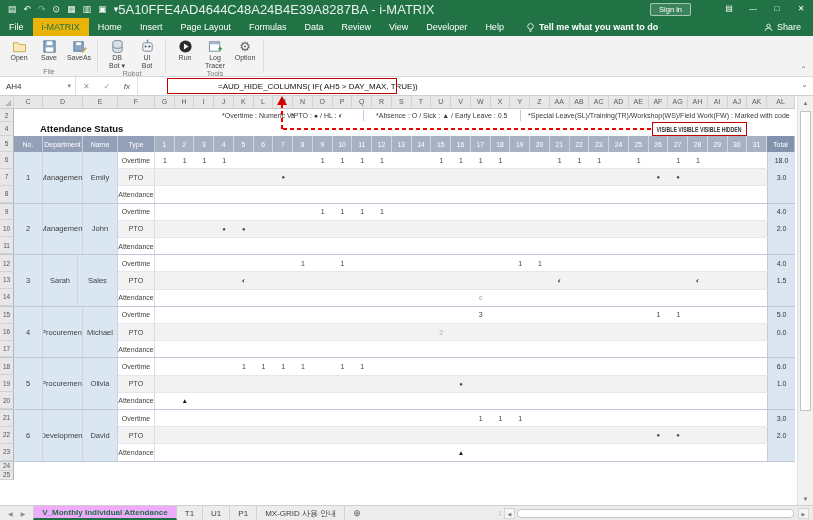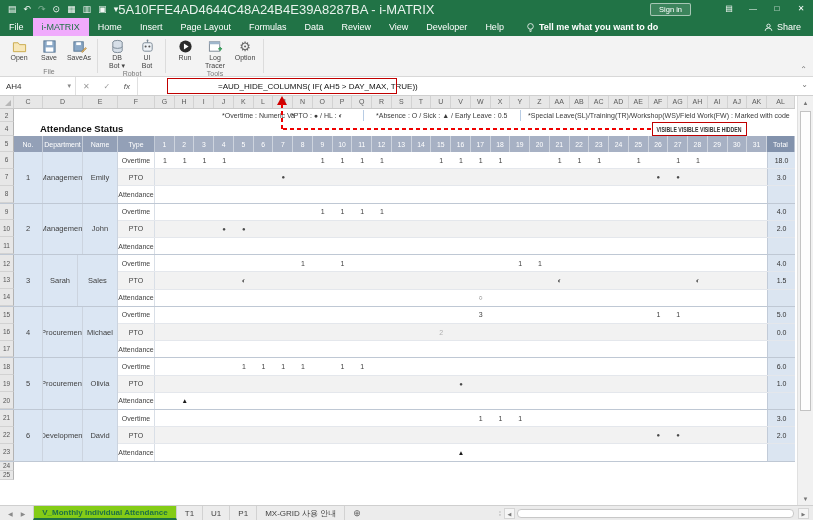--- a/index.html
+++ b/index.html
@@ -12,21 +12,21 @@
   .qat span{cursor:default;}
   .qat .dim{opacity:.45;}
   .tb-title{flex:1;font-size:13px;color:#e8f2ec;white-space:nowrap;overflow:hidden;}
   .signin{font-size:7.5px;padding:1px 8px;border:1px solid rgba(255,255,255,.55);background:rgba(255,255,255,.12);border-radius:2px;margin-right:26px;}
   .winctl{display:flex;gap:0;}
   .winctl span{width:24px;text-align:center;font-size:8px;line-height:18px;}
 
   
   .menubar{height:18px;background:#217346;display:flex;align-items:stretch;color:#fff;font-size:9px;flex:0 0 auto;}
   .mtab{padding:0 9px;display:flex;align-items:center;white-space:nowrap;}
-  .mtab.active{background:#f0abfc;color:#217346;}
+  .mtab.active{background:#eab308;color:#217346;}
   .tellme{display:flex;align-items:center;gap:4px;padding:0 9px;margin-left:4px;white-space:nowrap;font-weight:bold;}
   .share{margin-left:auto;display:flex;align-items:center;gap:4px;padding:0 12px;font-size:9px;}
 
   
   .ribbon{height:41px;background:#f3f3f3;border-bottom:1px solid #d8d8d8;display:flex;position:relative;flex:0 0 auto;}
   .rgroup{display:flex;flex-direction:column;padding:2px 4px 0 4px;position:relative;}
   .rgroup .btns{display:flex;flex:1;}
   .rgroup .glabel{text-align:center;font-size:7px;color:#7a7a7a;line-height:9px;}
   .rgroup::after{content:"";position:absolute;right:0;top:3px;bottom:3px;width:1px;background:#dcdcdc;}
   .rbtn{width:30px;display:flex;flex-direction:column;align-items:center;justify-content:flex-start;padding-top:1px;}
@@ -93,21 +93,21 @@
   
   .vscroll{position:absolute;right:0;top:0;width:16px;height:100%;background:#f1f1f1;border-left:1px solid #e0e0e0;}
   .vscroll .arr{height:13px;display:flex;align-items:center;justify-content:center;font-size:6px;color:#777;background:#f1f1f1;}
   .vscroll .thumb{position:absolute;left:2px;right:2px;top:15px;height:300px;background:#fdfdfd;border:1px solid #c3c3c3;}
   .vscroll .arr.down{position:absolute;bottom:0;width:100%;}
 
   
   .tabbar{height:15px;background:#ececec;border-top:1px solid #cfcfcf;display:flex;align-items:stretch;font-size:8px;color:#444;position:relative;flex:0 0 auto;}
   .tabnav{display:flex;align-items:center;gap:8px;padding:0 8px;color:#8a8a8a;font-size:6px;}
   .stab{display:flex;align-items:center;padding:0 8px;white-space:nowrap;border-right:1px solid #d2d2d2;}
-  .stab.active{background:#84cc16;color:#1e7145;font-weight:bold;border:1px solid #cfcfcf;border-top:none;border-bottom:2px solid #1e7145;}
+  .stab.active{background:#f0abfc;color:#1e7145;font-weight:bold;border:1px solid #cfcfcf;border-top:none;border-bottom:2px solid #1e7145;}
   .addsheet{display:flex;align-items:center;padding:0 8px;color:#5f5f5f;font-size:9px;}
   .hscroll{position:absolute;right:4px;top:2px;height:11px;display:flex;align-items:center;}
   .hscroll .split{color:#9a9a9a;font-size:7px;margin-right:3px;}
   .hscroll .harr{width:11px;height:11px;background:#f5f5f5;border:1px solid #d5d5d5;display:flex;align-items:center;justify-content:center;font-size:5px;color:#777;}
   .hscroll .htrack{width:283px;height:11px;background:#eaeaea;position:relative;}
   .hscroll .hthumb{position:absolute;left:2px;top:1px;height:9px;width:277px;background:#fff;border:1px solid #c8c8c8;border-radius:4px;}
 
   
   .statusbar{height:12px;background:#f3f3f3;border-top:1px solid #d6d6d6;display:flex;align-items:center;font-size:7.5px;color:#444;padding:0 8px;flex:0 0 auto;}
   .statusbar .macro{margin-left:10px;color:#777;font-size:7px;}

